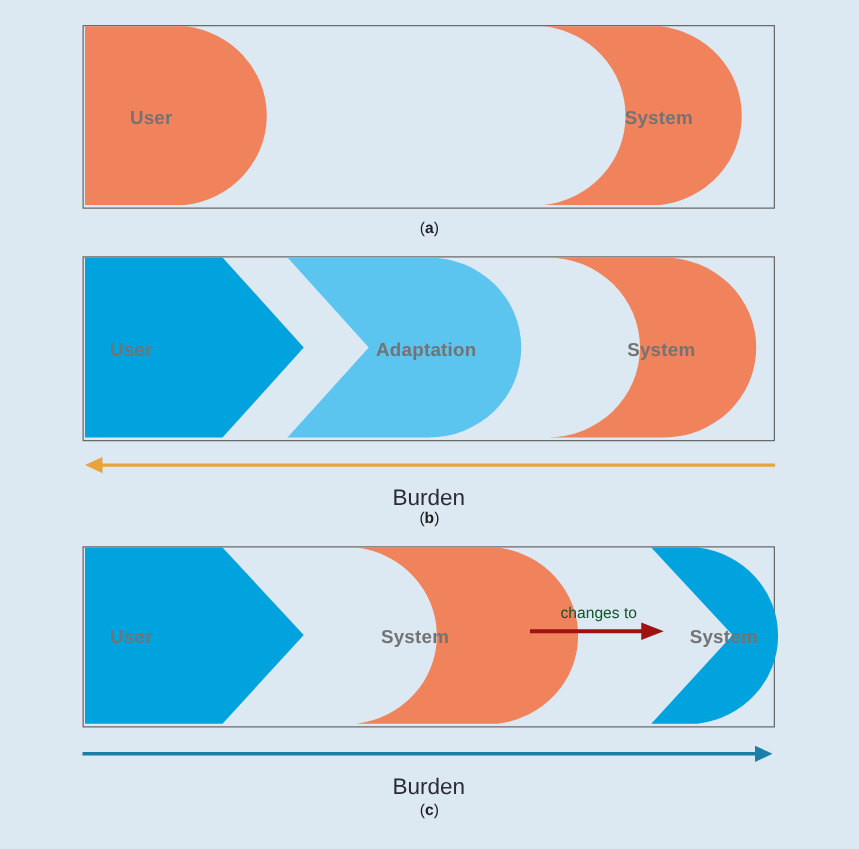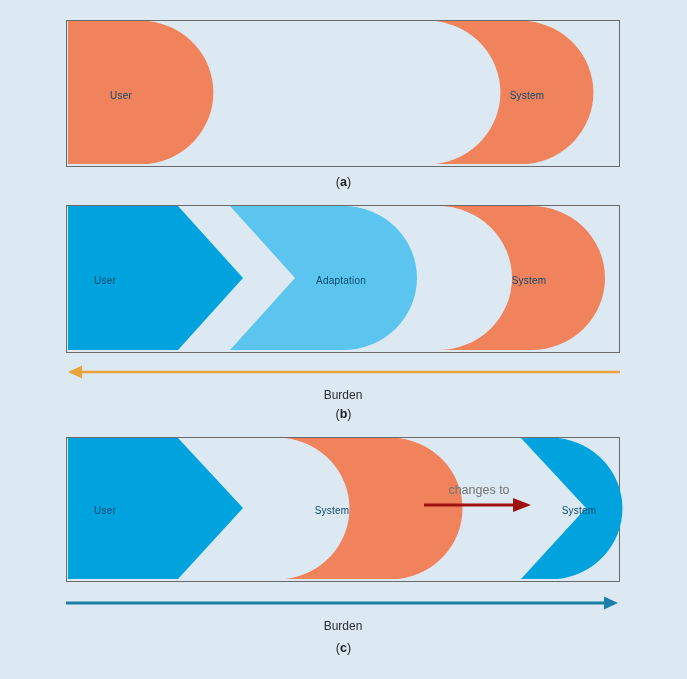--- a/index.html
+++ b/index.html
@@ -35,26 +35,27 @@
     left: -14px;
     top: -1px;
     width: 582px;
     height: 100%;
     overflow: visible;
     pointer-events: none;
   }
 
   .shape-label {
     position: absolute;
-    color: #0c4a6e;
-    font-size: 10px;
+    color: #737373;
+    font-size: 15px;
     font-family: "Liberation Sans", sans-serif;
     white-space: nowrap;
     transform: translate(-50%, -50%);
     letter-spacing: 0.2px;
+    font-weight: bold;
   }
 
   .caption {
     position: absolute;
     width: 100%;
     text-align: center;
     font-size: 12.5px;
     color: #1d1d24;
     font-family: "Liberation Sans", sans-serif;
   }
@@ -72,36 +73,36 @@
   #burden-c { top: 595px; }
 
   .burden-arrow-svg {
     display: block;
     width: 554px;
     height: 16px;
     overflow: visible;
   }
   .burden-label {
     text-align: center;
-    font-size: 12px;
+    font-size: 18px;
     color: #2b2b33;
     margin-top: 8px;
     font-family: "Liberation Sans", sans-serif;
   }
 
   .changes-wrap {
     position: absolute;
     left: 424px;
     top: 483px;
     width: 110px;
     height: 40px;
   }
   .changes-label {
     font-size: 12.5px;
-    color: #737373;
+    color: #14532d;
     text-align: center;
     font-family: "Liberation Sans", sans-serif;
     line-height: 14px;
   }
   .changes-arrow-svg {
     display: block;
     width: 110px;
     height: 14px;
     margin-top: 1px;
     overflow: visible;

